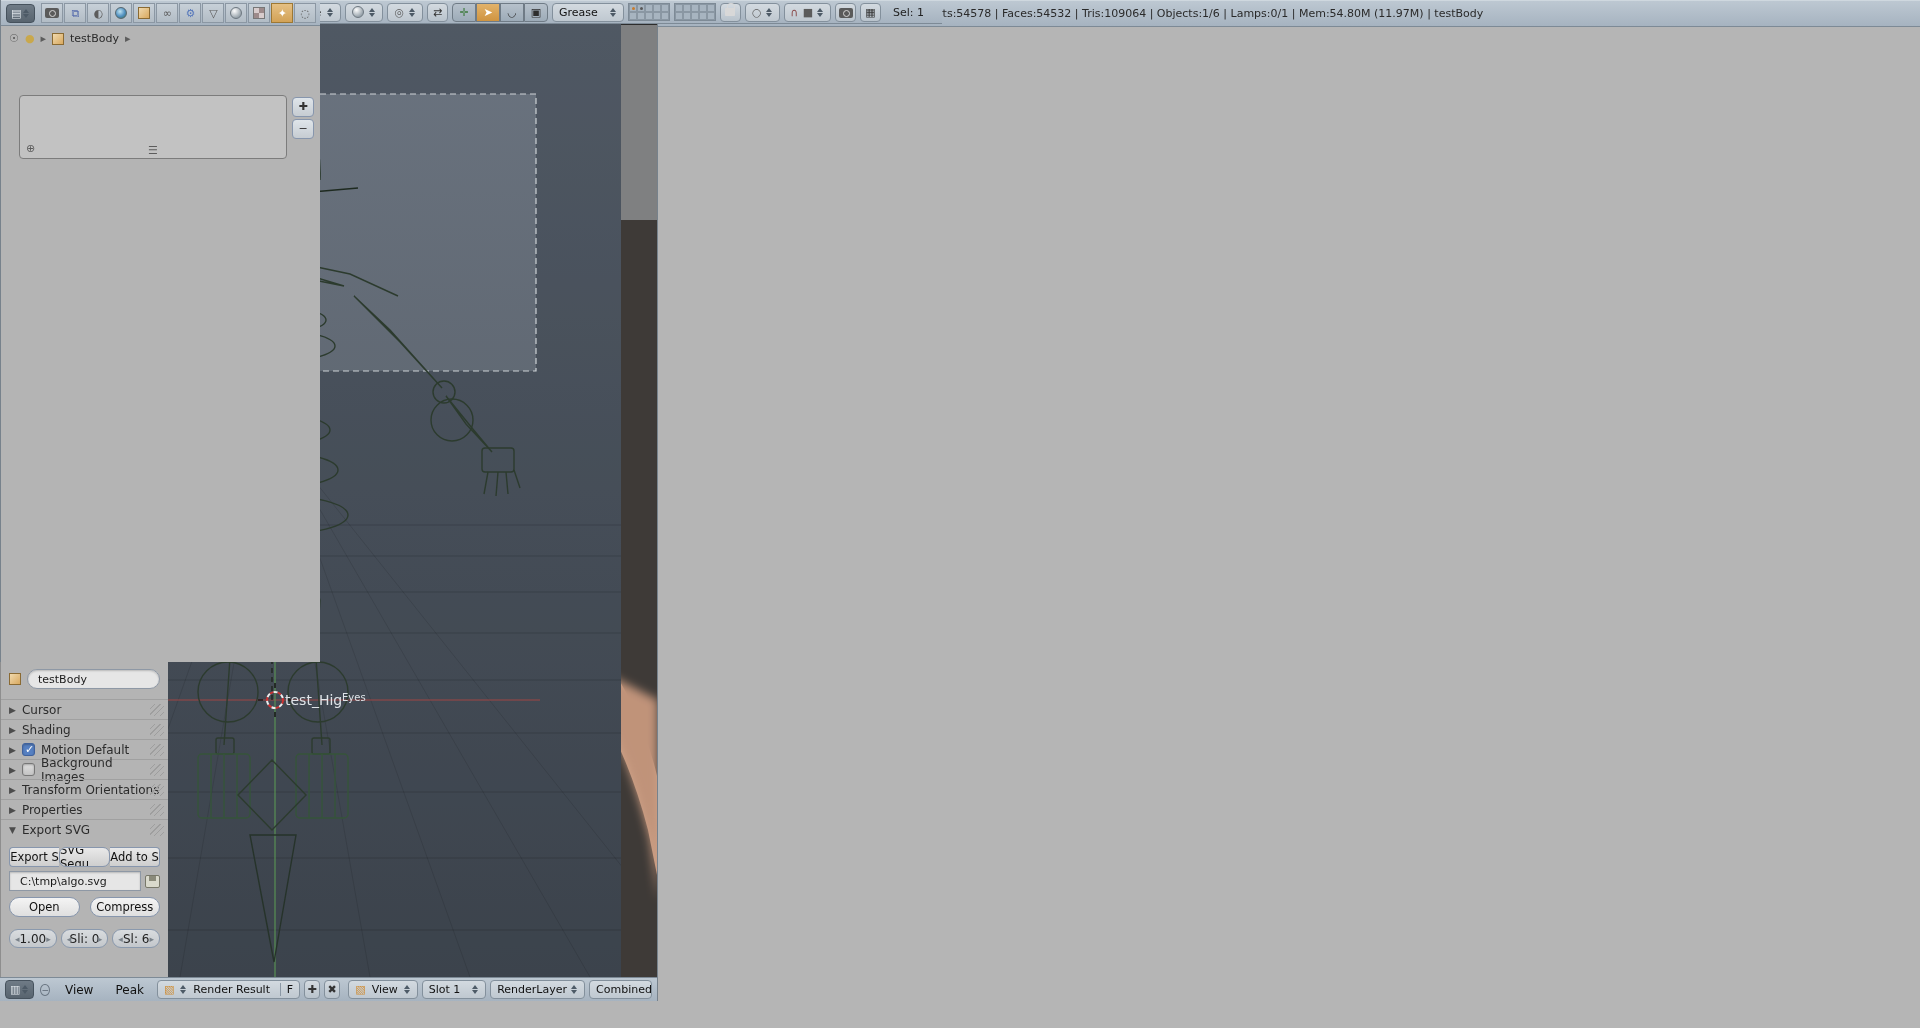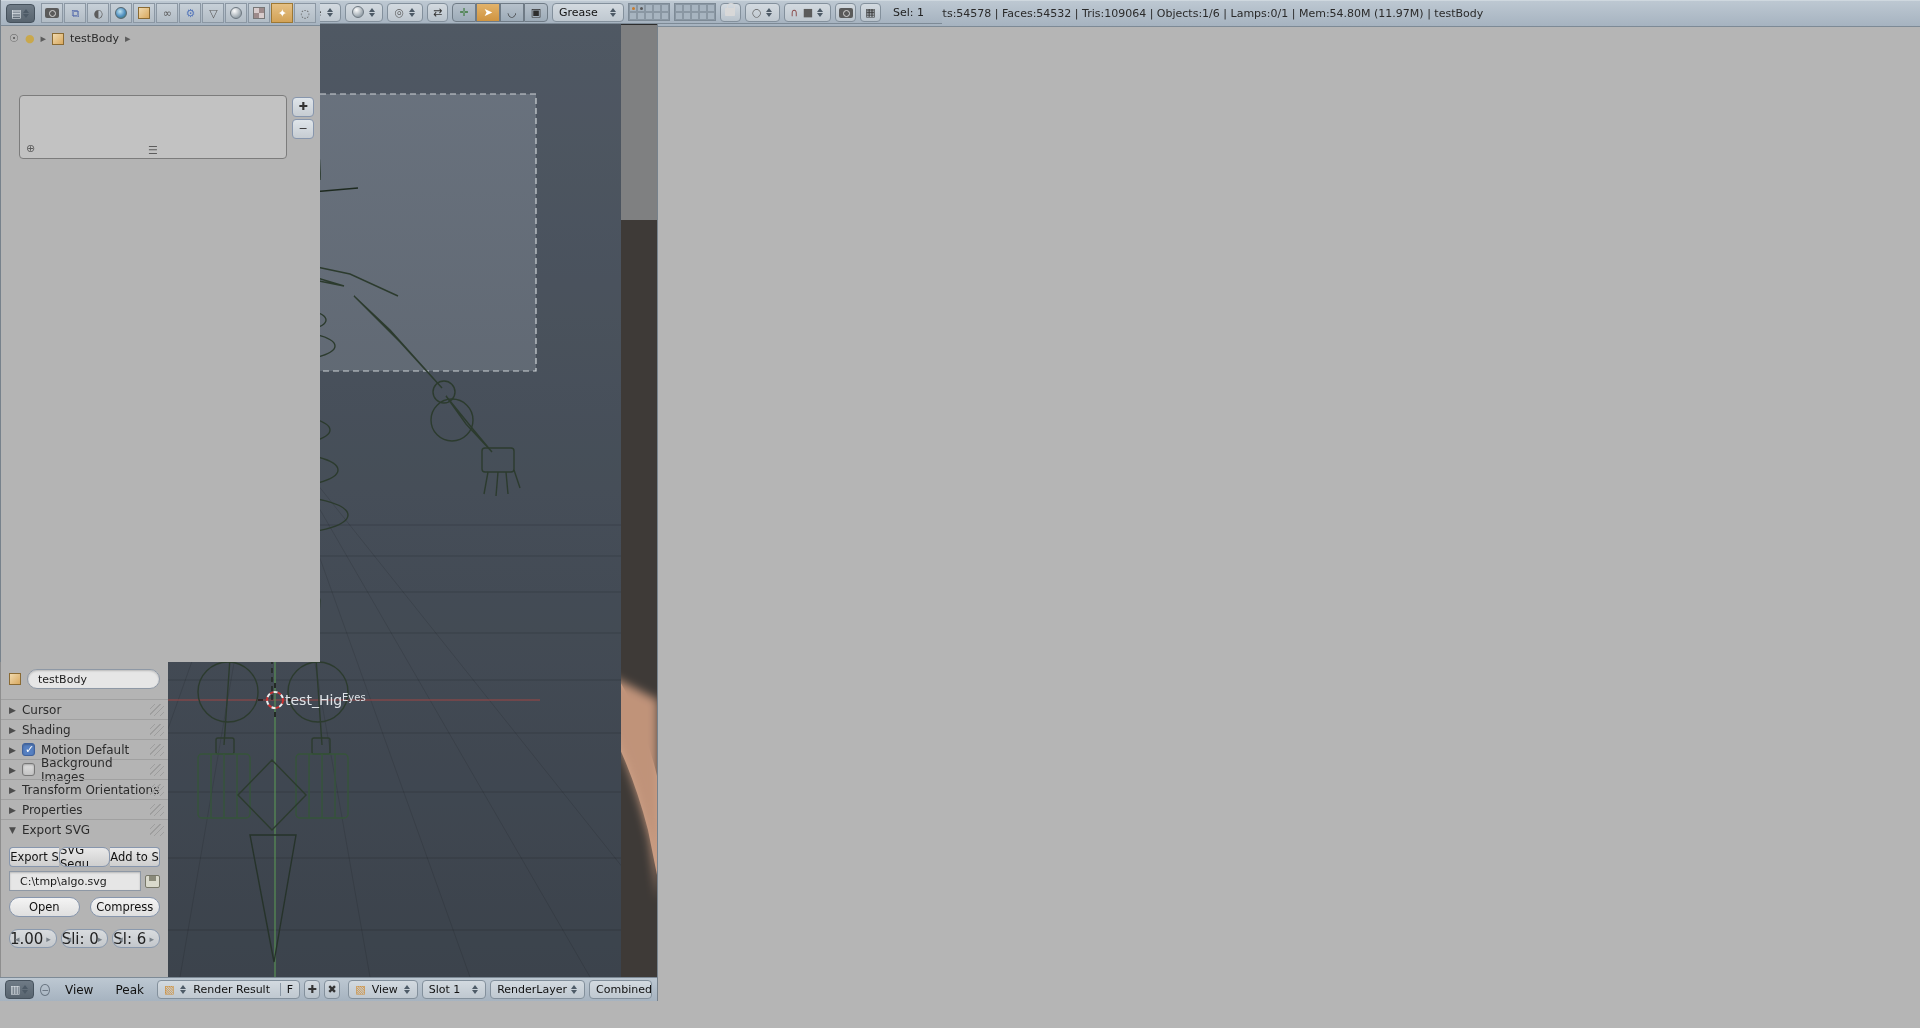--- a/index.html
+++ b/index.html
@@ -53,21 +53,21 @@
   .row2 .tbtn:last-child { border-radius:0 4px 4px 0; }
   .row2.mid .tbtn { border-radius:0; border-top-width:0; }
   .row2.mid .tbtn:first-child { border-right-width:0; }
   .cbrow { display:flex; align-items:center; gap:5px; color:#2e2e2e; }
   .cb { width:13px; height:13px; border:1px solid #777; border-radius:3px; background:linear-gradient(#dedede,#c4c4c4); box-shadow:inset 0 1px 2px rgba(0,0,0,.25); position:relative; flex:none; }
   .cb.on { background:#5680c2; border-color:#3f619c; }
   .cb.on::after { content:"\2713"; position:absolute; left:2px; top:-1px; color:#fff; font-size:11px; }
 
   
   .nlabel { color:#3f3f3f; margin-left:2px; }
-  .npill { display:flex; align-items:center; height:19px; background:linear-gradient(#d9dcdf,#c3c7cb); border:1px solid #8a99ad; border-radius:9px; font-size:15px; color:#222; position:relative; }
+  .npill { display:flex; align-items:center; justify-content:center; height:19px; background:linear-gradient(#d9dcdf,#c3c7cb); border:1px solid #8a99ad; border-radius:9px; font-size:12px; color:#222; position:relative; }
   .npill::before { content:"\25C2"; position:absolute; left:5px; color:#7a828a; font-size:9px; }
   .npill::after { content:"\25B8"; position:absolute; right:5px; color:#7a828a; font-size:9px; }
   .npill.dis { color:#8a8f94; background:linear-gradient(#caced2,#bcc0c4); border-color:#9aa5b2; }
   .nstack .npill { border-radius:0; border-top-width:0; }
   .nstack .npill:first-child { border-radius:9px 9px 0 0; border-top-width:1px; }
   .nstack .npill:last-child { border-radius:0 0 9px 9px; }
   .nbtn { display:flex; align-items:center; justify-content:center; height:20px; background:linear-gradient(#e9e9e9,#cecece); border:1px solid #8796ad; border-radius:4px; font-size:11.5px; color:#111; }
   .nbtn.white { background:linear-gradient(#f4f4f4,#dfdfdf); border-radius:10px; }
   .nbtn.dim { color:#8a8a8a; border-color:#9aa3b5; background:linear-gradient(#d4d4d4,#c2c2c2); }
   .nhdr { display:flex; align-items:center; gap:6px; height:20px; font-size:12px; color:#2c2c2c; border-top:1px solid #a0a0a0; margin:0 -8px; padding:0 8px; position:relative; }

